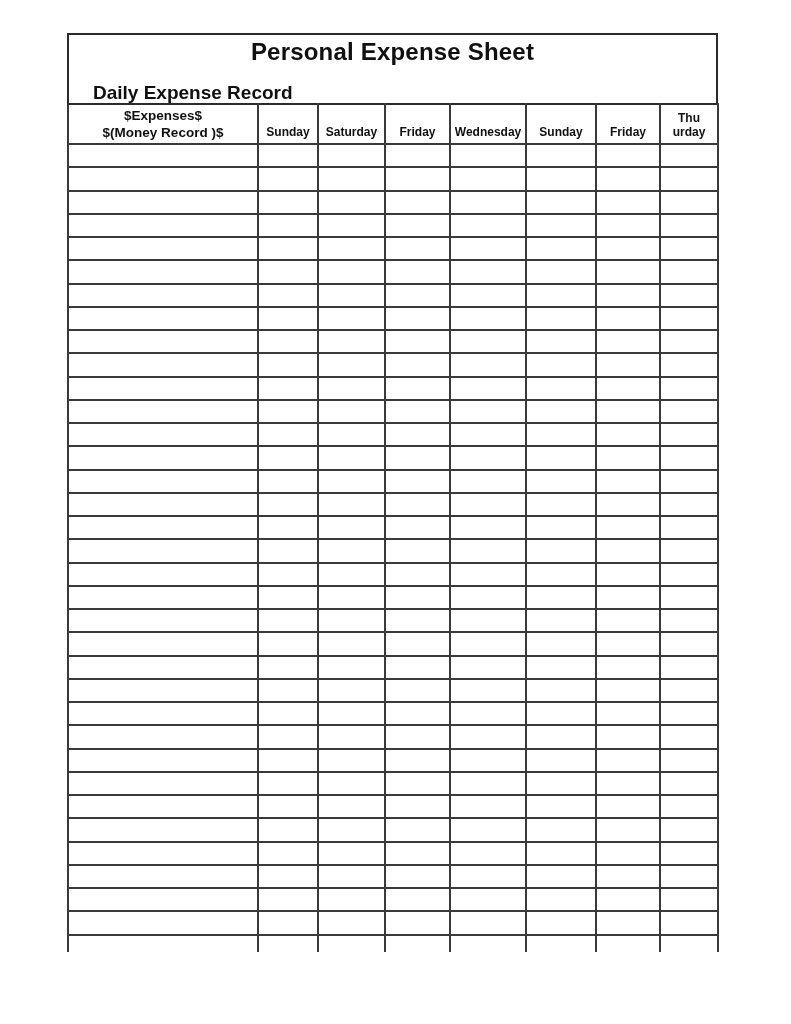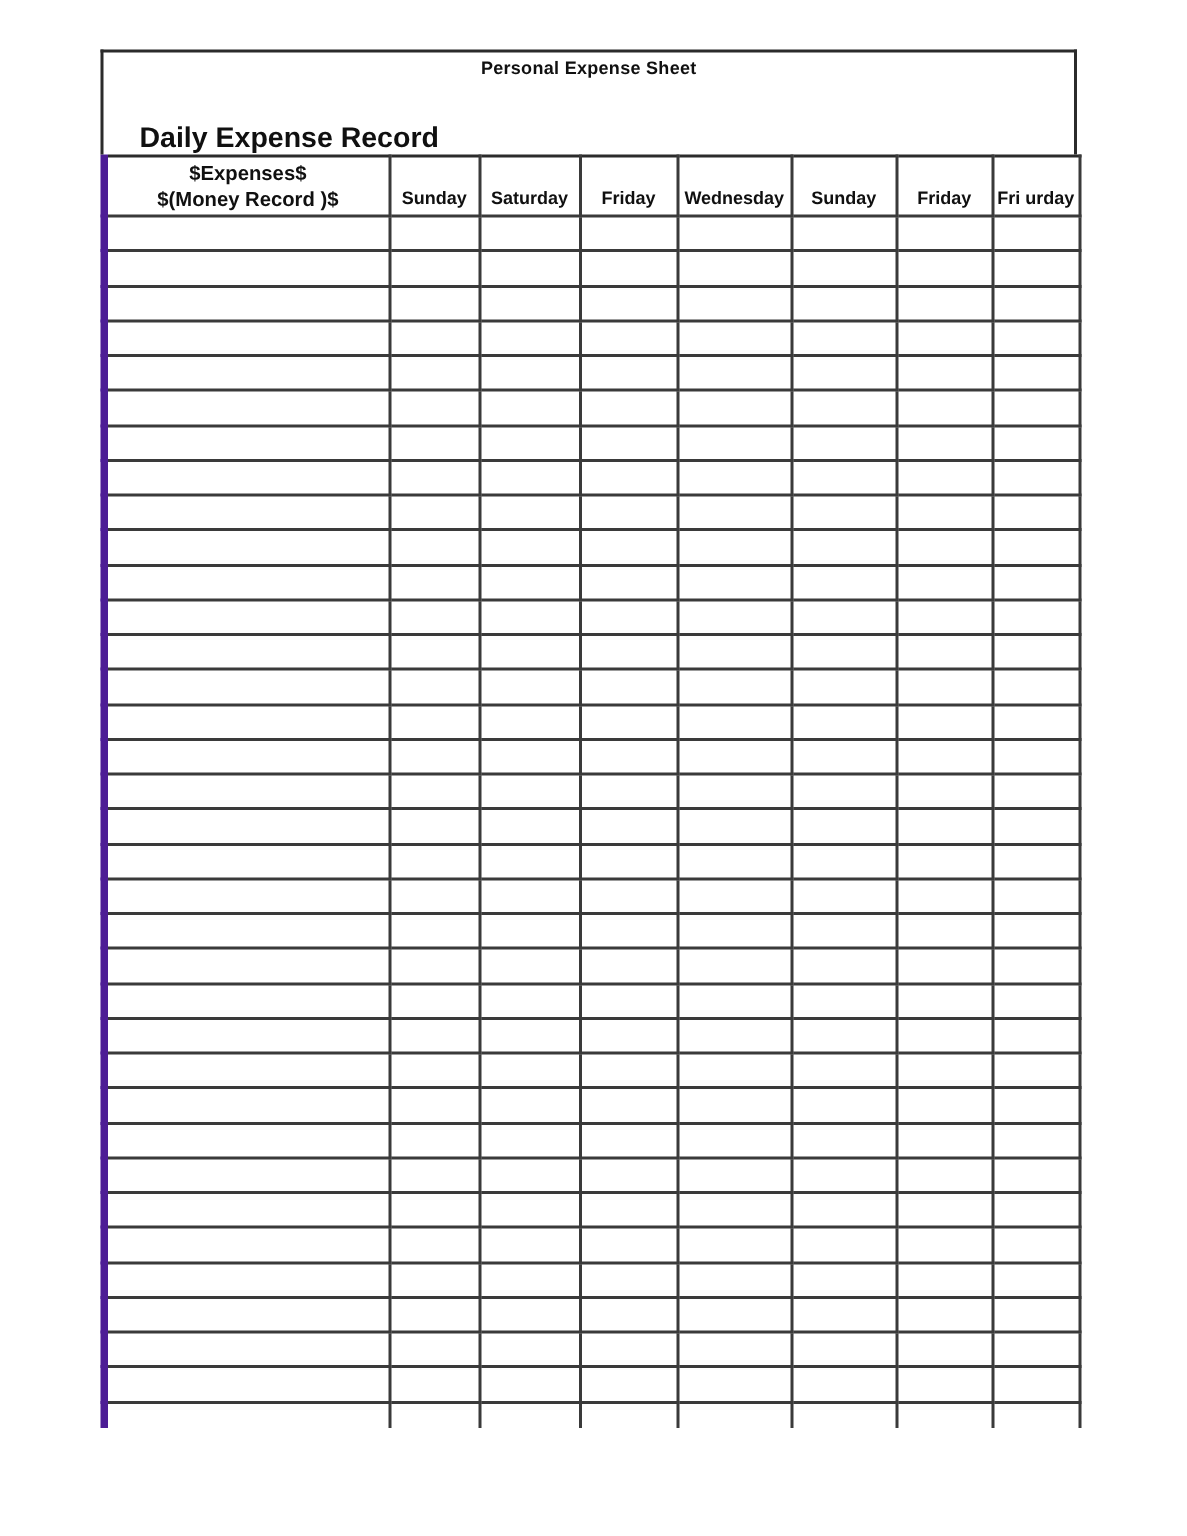--- a/index.html
+++ b/index.html
@@ -10,39 +10,39 @@
 
   
   .title-area {
     position:relative;
     height:70px;
     border:2px solid #2b2b2b;
     border-bottom:none;
   }
   .sheet-title {
     position:absolute; top:3px; left:0; width:100%;
-    text-align:center; font-size:12px; font-weight:bold; letter-spacing:0.2px;
+    text-align:center; font-size:24px; font-weight:bold; letter-spacing:0.2px;
   }
   .daily-label {
     position:absolute; left:24px; top:47px;
     font-size:19px; font-weight:bold;
   }
   .week-of {
     position:absolute; right:17px; top:47px;
     font-size:13.5px; font-weight:bold; white-space:nowrap;
   }
   .blank-line {
     display:inline-block; width:143px; height:15px;
     border-bottom:2px solid #1d1d1d; margin-left:5px; vertical-align:baseline;
   }
 
   
   table.expense-grid {
     width:651px; border-collapse:collapse; table-layout:fixed;
-    border-left:5px solid #4c1d95; border-right:2px solid #2b2b2b;
+    border-left:2px solid #4c1d95; border-right:2px solid #2b2b2b;
   }
   col.c-exp{width:190px} col.c-sun{width:60px} col.c-mon{width:67px}
   col.c-tue{width:65px} col.c-wed{width:76px} col.c-thu{width:70px}
   col.c-fri{width:64px} col.c-sat{width:58px}
 
   .expense-grid th, .expense-grid td {
     border:2px solid #3a3a3a;
     background:#ffffff;
     font-weight:bold;
   }
@@ -80,21 +80,21 @@
         <th class="expenses-hdr">
           <div>$Expenses$</div>
           <div>$(Money Record )$</div>
         </th>
         <th class="day-hdr">Sunday</th>
         <th class="day-hdr">Saturday</th>
         <th class="day-hdr">Friday</th>
         <th class="day-hdr">Wednesday</th>
         <th class="day-hdr">Sunday</th>
         <th class="day-hdr">Friday</th>
-        <th class="day-hdr">Fri urday</th>
+        <th class="day-hdr">Thu urday</th>
       </tr>
     </thead>
     <tbody>
         <tr>
           <td></td>
           <td></td>
           <td></td>
           <td></td>
           <td></td>
           <td></td>

